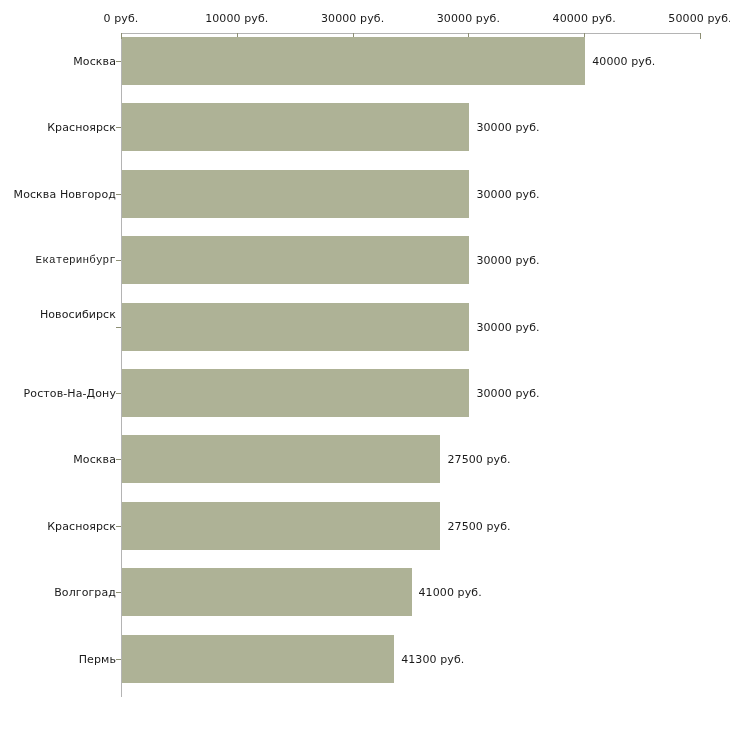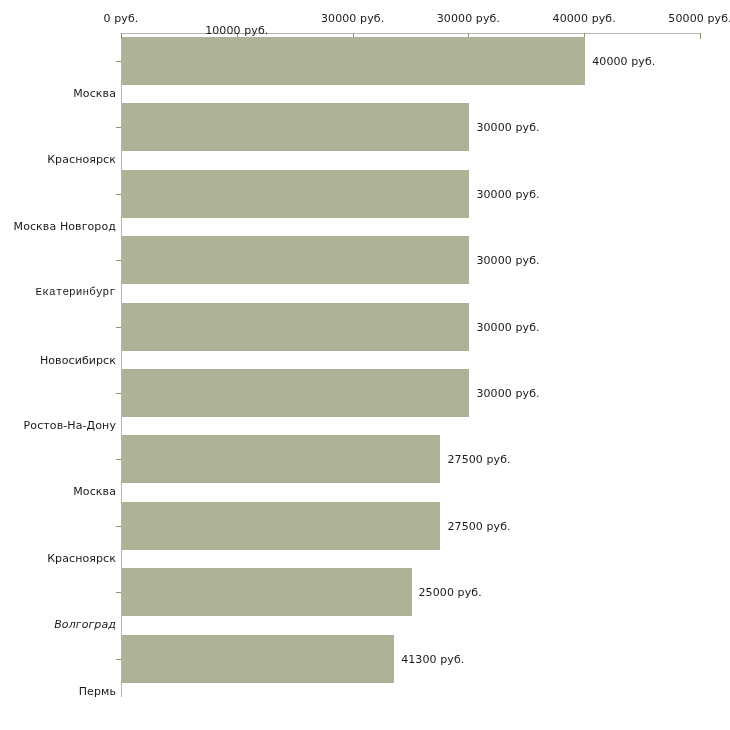--- a/index.html
+++ b/index.html
@@ -65,21 +65,20 @@
   }
   .cat-label {
     position: absolute;
     right: 614px; 
     font-size: 11px;
     color: #1a1a1a;
     white-space: nowrap;
     text-align: right;
     transform: translateY(-50%);
     letter-spacing: 0.1px;
-    margin-top: 32px;
   }
 
   .bar {
     position: absolute;
     left: 122px;
     background: #aeb296;
   }
   .bar-value-label {
     position: absolute;
     font-size: 11px;
@@ -94,21 +93,21 @@
 
 <div id="chart-root">
 
   <div class="axis-line-top"></div>
   <div class="axis-line-left"></div>
 
   <div id="xticks-layer">
       <div class="xtick" style="left: 121px;"></div>
       <div class="xtick-label" style="left: 121px;">0 руб.</div>
       <div class="xtick" style="left: 236.8px;"></div>
-      <div class="xtick-label" style="left: 236.8px; margin-top: 12px;">10000 руб.</div>
+      <div class="xtick-label" style="left: 236.8px;">10000 руб.</div>
       <div class="xtick" style="left: 352.6px;"></div>
       <div class="xtick-label" style="left: 352.6px;">30000 руб.</div>
       <div class="xtick" style="left: 468.4px;"></div>
       <div class="xtick-label" style="left: 468.4px;">30000 руб.</div>
       <div class="xtick" style="left: 584.2px;"></div>
       <div class="xtick-label" style="left: 584.2px;">40000 руб.</div>
       <div class="xtick" style="left: 700px;"></div>
       <div class="xtick-label" style="left: 700px;">50000 руб.</div>
     </div>
   <div id="bars-layer">
@@ -123,37 +122,37 @@
       <div class="bar" style="top: 169.8px; width: 347.4px; height: 48px; background: rgb(174, 178, 150);"></div>
       <div class="ytick" style="top: 193.8px;"></div>
       <div class="cat-label" style="top: 193.8px;">Москва Новгород</div>
       <div class="bar-value-label" style="left: 476.4px; top: 193.8px;">30000 руб.</div>
       <div class="bar" style="top: 236.2px; width: 347.4px; height: 48px; background: rgb(174, 178, 150);"></div>
       <div class="ytick" style="top: 260.2px;"></div>
       <div class="cat-label" style="top: 260.2px; font-family: Liberation Mono, monospace;">Екатеринбург</div>
       <div class="bar-value-label" style="left: 476.4px; top: 260.2px;">30000 руб.</div>
       <div class="bar" style="top: 302.6px; width: 347.4px; height: 48px; background: rgb(174, 178, 150);"></div>
       <div class="ytick" style="top: 326.6px;"></div>
-      <div class="cat-label" style="top: 328px;">Новосибирск</div>
+      <div class="cat-label" style="top: 314px;">Новосибирск</div>
       <div class="bar-value-label" style="left: 476.4px; top: 326.6px;">30000 руб.</div>
       <div class="bar" style="top: 369px; width: 347.4px; height: 48px; background: rgb(174, 178, 150);"></div>
       <div class="ytick" style="top: 393px;"></div>
       <div class="cat-label" style="top: 393px;">Ростов-На-Дону</div>
       <div class="bar-value-label" style="left: 476.4px; top: 393px;">30000 руб.</div>
       <div class="bar" style="top: 435.4px; width: 318.45px; height: 48px; background: rgb(174, 178, 150);"></div>
       <div class="ytick" style="top: 459.4px;"></div>
       <div class="cat-label" style="top: 459.4px;">Москва</div>
       <div class="bar-value-label" style="left: 447.45px; top: 459.4px;">27500 руб.</div>
       <div class="bar" style="top: 501.8px; width: 318.45px; height: 48px; background: rgb(174, 178, 150);"></div>
       <div class="ytick" style="top: 525.8px;"></div>
       <div class="cat-label" style="top: 525.8px;">Красноярск</div>
       <div class="bar-value-label" style="left: 447.45px; top: 525.8px;">27500 руб.</div>
       <div class="bar" style="top: 568.2px; width: 289.5px; height: 48px; background: rgb(174, 178, 150);"></div>
       <div class="ytick" style="top: 592.2px;"></div>
-      <div class="cat-label" style="top: 592.2px; font-style: italic;">Волгоград</div>
-      <div class="bar-value-label" style="left: 418.5px; top: 592.2px;">25000 руб.</div>
+      <div class="cat-label" style="top: 592.2px;">Волгоград</div>
+      <div class="bar-value-label" style="left: 418.5px; top: 592.2px;">41000 руб.</div>
       <div class="bar" style="top: 634.6px; width: 272.13px; height: 48px; background: rgb(174, 178, 150);"></div>
       <div class="ytick" style="top: 658.6px;"></div>
       <div class="cat-label" style="top: 658.6px;">Пермь</div>
       <div class="bar-value-label" style="left: 401.13px; top: 658.6px;">41300 руб.</div>
     </div>
 
 </div>
 
 </body></html>

